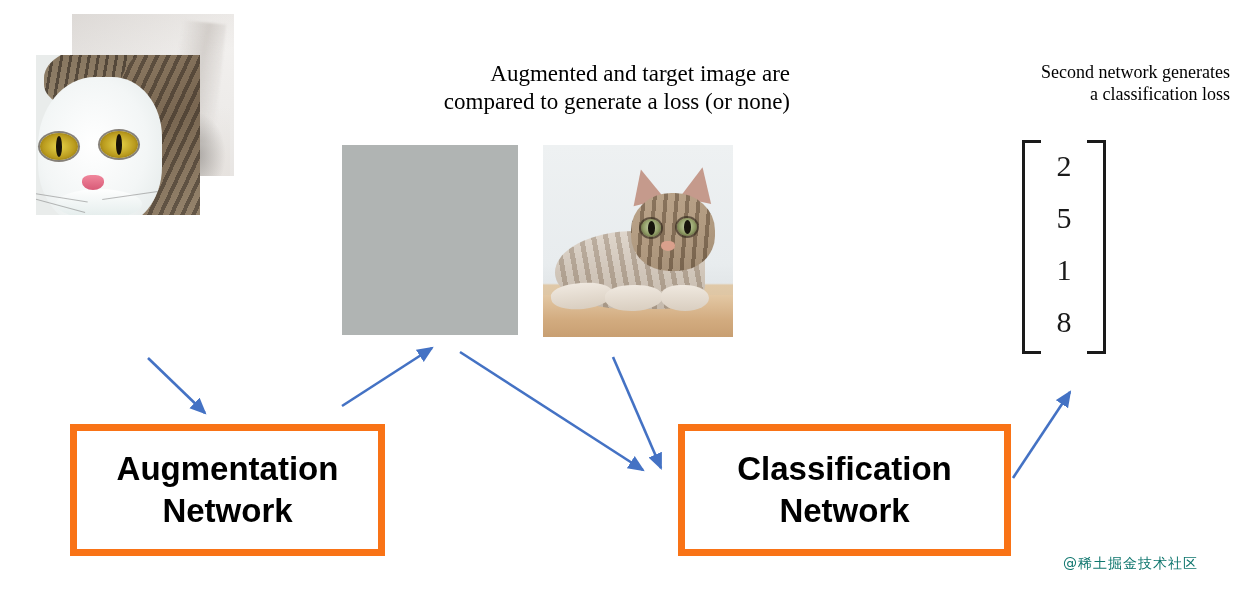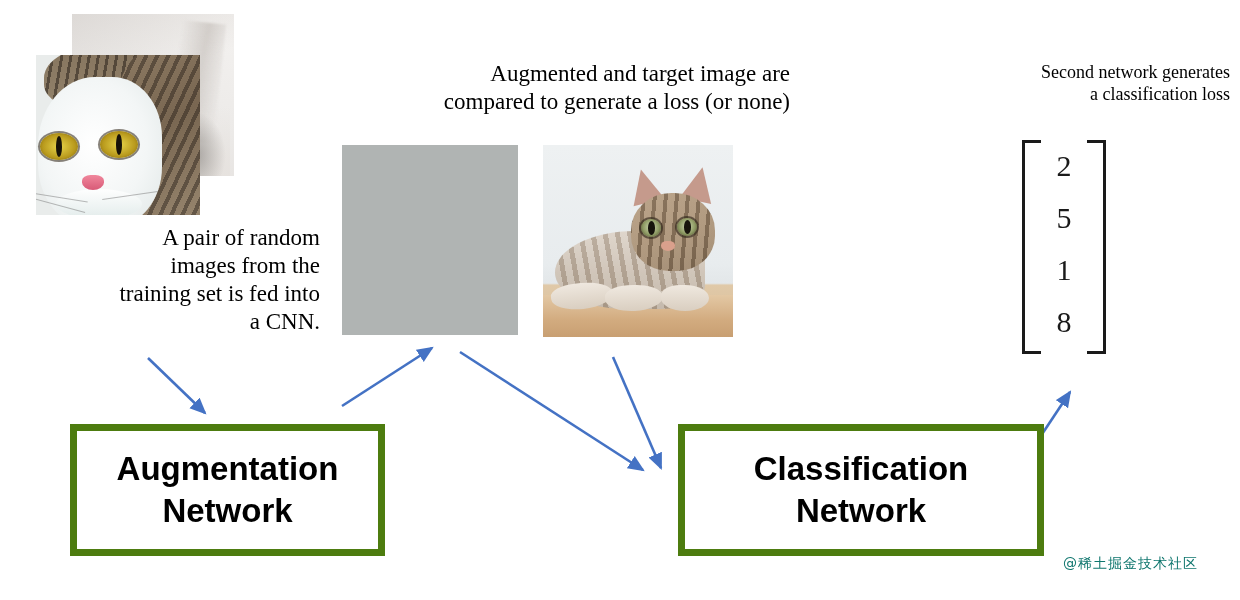--- a/index.html
+++ b/index.html
@@ -191,35 +191,35 @@
     align-items: center; justify-content: space-around;
   }
   #vector .values span {
     font-family: "Liberation Serif", serif;
     font-size: 30px; color: #1a1a1a; line-height: 1;
   }
 
   
   .net-box {
     box-sizing: border-box;
-    border: 7px solid #4d7c0f;
+    border: 7px solid #f97316;
     background: #ffffff;
     display: flex; align-items: center; justify-content: center;
     text-align: center;
   }
   .net-box span {
     font-family: "Liberation Sans", sans-serif;
     font-weight: bold;
     font-size: 33px;
     color: #000000;
     line-height: 1.26;
     white-space: pre-line;
   }
   #augmentation-network { left: 70px;  top: 424px; width: 315px; height: 132px; }
-  #classification-network { left: 678px; top: 424px; width: 366px; height: 132px; }
+  #classification-network { left: 678px; top: 424px; width: 333px; height: 132px; }
 
   
   #arrows {
     left: 0; top: 0; width: 1240px; height: 600px;
     pointer-events: none;
   }
 
   
   #watermark {
     left: 1063px; top: 555px;
@@ -249,24 +249,20 @@
     <div class="eye eye-r">
         <span class="pupil"></span>
       </div>
     <div class="chin"></div>
     <div class="nose"></div>
     <div class="whisker" style="left:-6px; top:142px; width:58px; transform:rotate(9deg);"></div>
     <div class="whisker" style="left:-4px; top:150px; width:54px; transform:rotate(15deg);"></div>
     <div class="whisker" style="left:66px; top:140px; width:56px; transform:rotate(-8deg);"></div>
   </div>
 
-  <div class="abs caption" id="caption-input">A pair of random
-images from the
-training set is fed into
-a CNN.</div>
 
   <div class="abs caption" id="caption-middle">Augmented and target image are
 compared to generate a loss (or none)</div>
 
   <div class="abs" id="augmented-image"></div>
 
   <div class="abs" id="target-image">
     <div class="floor"></div>
     <div class="body"></div>
     <div class="ear ear-l"></div>

